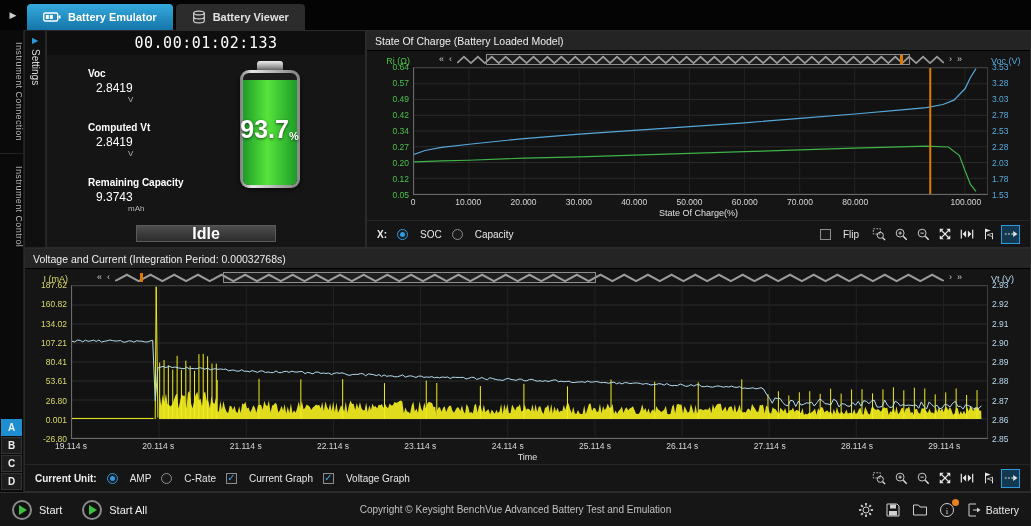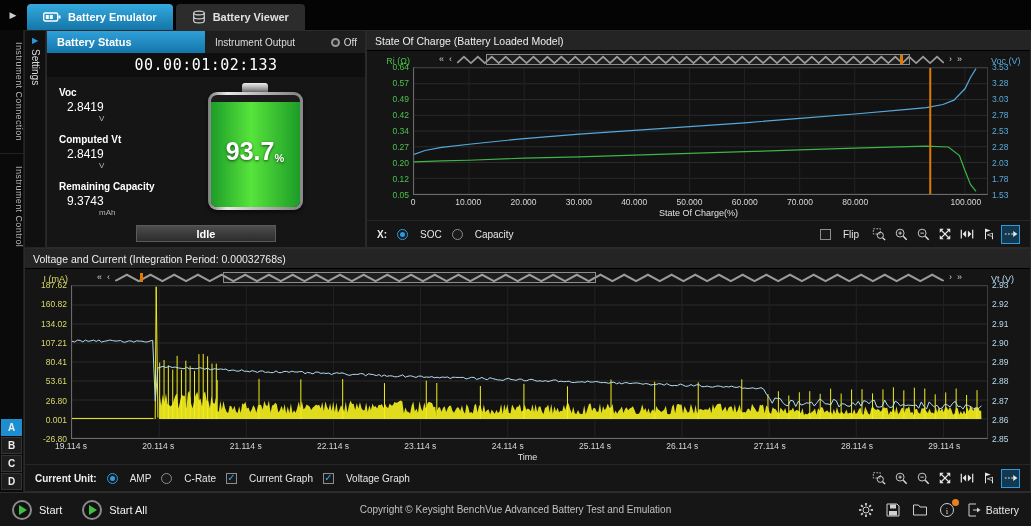--- a/index.html
+++ b/index.html
@@ -33,32 +33,32 @@
 
   
   .bstatus{width:320px;background:#151515;border:1px solid #2a2a2a;display:flex;flex-direction:column;}
   .bs-header{height:22px;display:flex;flex:0 0 22px;}
   .bs-title{width:158px;background:linear-gradient(#2fa0d9,#1476aa);display:flex;align-items:center;padding-left:10px;font-size:11px;font-weight:bold;color:#fff;cursor:pointer;}
   .bs-right{flex:1;display:flex;align-items:center;justify-content:space-between;background:#1e1e1e;padding:0 8px 0 10px;font-size:10px;color:#ddd;}
   .out-toggle{display:flex;align-items:center;gap:4px;cursor:pointer;}
   .led{width:9px;height:9px;border-radius:50%;border:2px solid #9a9a9a;background:#2a2a2a;display:inline-block;}
   .timer{height:24px;flex:0 0 24px;background:#0e0e0e;display:flex;align-items:center;justify-content:center;font-size:15px;color:#fff;font-family:"DejaVu Sans Mono",monospace;letter-spacing:.5px;}
   .bs-grid{flex:1;display:flex;padding:4px 10px 0 12px;min-height:0;}
-  .bs-col{width:96px;display:flex;flex-direction:column;justify-content:space-around;}
+  .bs-col{width:96px;display:flex;flex-direction:column;justify-content:space-around;margin-left:29px;}
   .field .flabel{font-size:10px;font-weight:bold;color:#fff;}
   .field .fvalue{font-size:12px;color:#fff;padding-left:8px;margin-top:2px;}
   .field .funit{font-size:8px;color:#b5b5b5;padding-left:40px;}
   .battery-wrap{flex:1;display:flex;flex-direction:column;align-items:center;justify-content:flex-start;padding-top:2px;}
   .bat-cap{width:26px;height:9px;background:linear-gradient(#efefef,#6f6f6f);border-radius:3px 3px 0 0;}
-  .bat-body{width:95px;height:118px;border-radius:9px;background:linear-gradient(90deg,#7d7d7d,#e8e8e8 20%,#8a8a8a 90%);padding:3px;position:relative;box-shadow:0 2px 4px rgba(0,0,0,.6);}
+  .bat-body{width:60px;height:118px;border-radius:9px;background:linear-gradient(90deg,#7d7d7d,#e8e8e8 20%,#8a8a8a 90%);padding:3px;position:relative;box-shadow:0 2px 4px rgba(0,0,0,.6);}
   .bat-inner{position:absolute;inset:3px;border-radius:6px;background:#1c1c1c;overflow:hidden;}
   .bat-fill{position:absolute;left:0;right:0;bottom:0;background:linear-gradient(90deg,#1d9c28,#57e43c 45%,#1d9c28);}
   .bat-pct{position:absolute;inset:0;display:flex;align-items:center;justify-content:center;color:#fff;font-size:25px;font-weight:bold;text-shadow:0 1px 3px rgba(0,0,0,.65);}
   .bat-pct .pc{font-size:11px;margin-top:13px;}
-  .idle-btn{align-self:center;width:140px;height:17px;flex:0 0 17px;margin:3px 0 5px;background:linear-gradient(#4d4d4d,#2c2c2c);border:1px solid #5a5a5a;display:flex;align-items:center;justify-content:center;font-size:11px;font-weight:bold;color:#fff;}
+  .idle-btn{align-self:center;width:140px;height:17px;flex:0 0 17px;margin:3px 0 5px;background:linear-gradient(#4d4d4d,#2c2c2c);border:1px solid #5a5a5a;display:flex;align-items:center;justify-content:center;font-size:16px;font-weight:bold;color:#fff;}
 
   
   .panel{background:#151515;border:1px solid #2a2a2a;display:flex;flex-direction:column;min-width:0;}
   .soc{flex:1;}
   .vi{flex:1;min-height:0;}
   .panel-header{height:20px;flex:0 0 20px;background:#242424;display:flex;align-items:center;padding-left:8px;font-size:10.5px;color:#eee;border-bottom:1px solid #000;}
   .chart-grid{flex:1;display:grid;grid-template-columns:46px 1fr 42px;grid-template-rows:16px 1fr 13px;min-height:0;}
   .axis-name{font-size:9px;display:flex;align-items:flex-end;padding:0 3px 1px 3px;white-space:nowrap;}
   .axis-name.left{justify-content:flex-end;}
   .axis-name.right{justify-content:flex-start;}
@@ -149,30 +149,20 @@
 
     <div class="main">
       <div class="toprow">
 
         <div class="settings-strip">
           <div class="sarrow">▶</div>
           <div class="settings-label">Settings</div>
         </div>
 
         <div class="bstatus">
-          <div class="bs-header">
-            <div class="bs-title">Battery Status</div>
-            <div class="bs-right">
-              <span>Instrument Output</span>
-              <span class="out-toggle">
-                <span class="led"></span>
-                <span>Off</span>
-              </span>
-            </div>
-          </div>
           <div class="timer">00.00:01:02:133</div>
           <div class="bs-grid">
             <div class="bs-col">
               <div class="field">
                 <div class="flabel">Voc</div>
                 <div class="fvalue">2.8419</div>
                 <div class="funit">V</div>
               </div>
               <div class="field">
                 <div class="flabel">Computed Vt</div>

